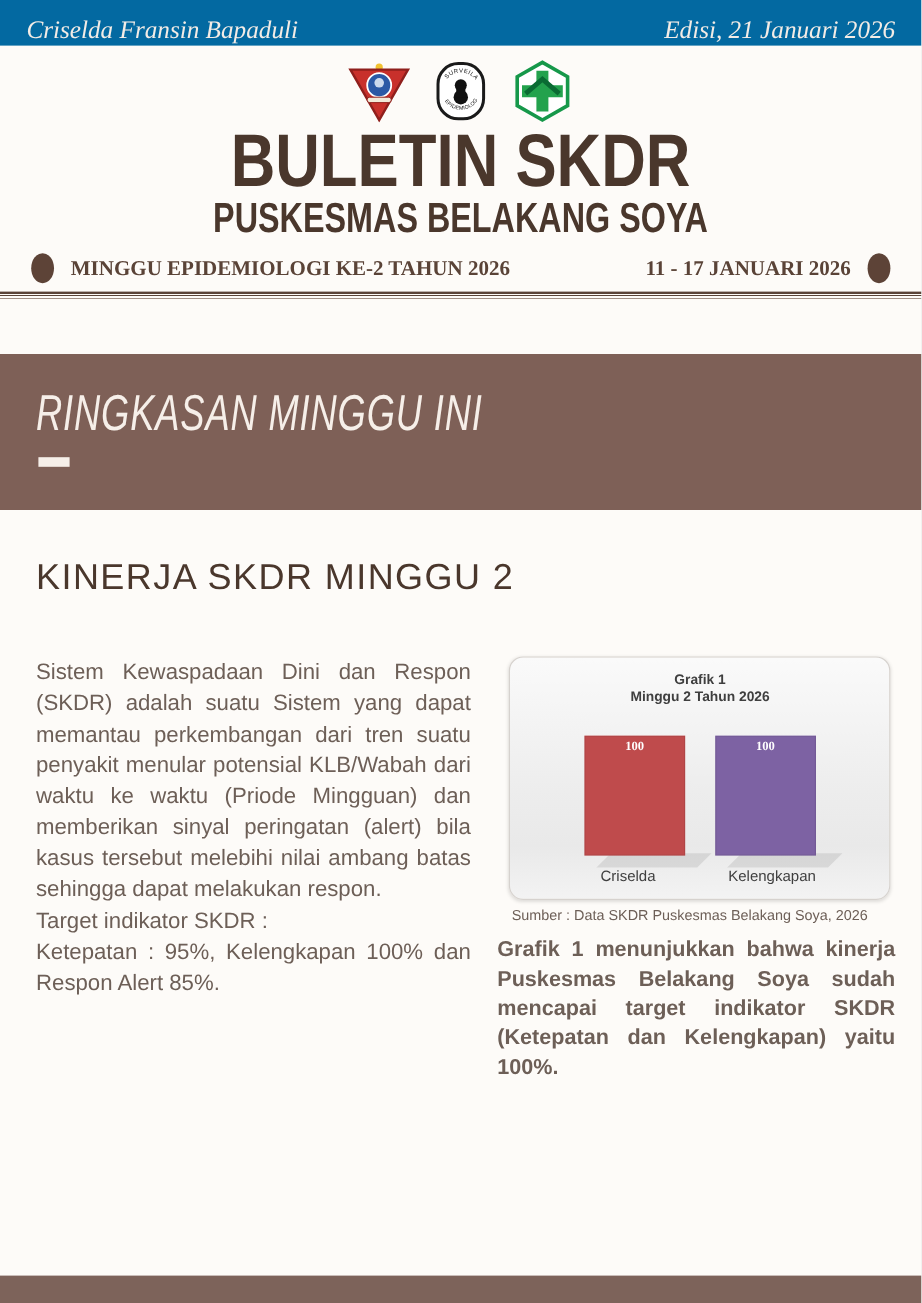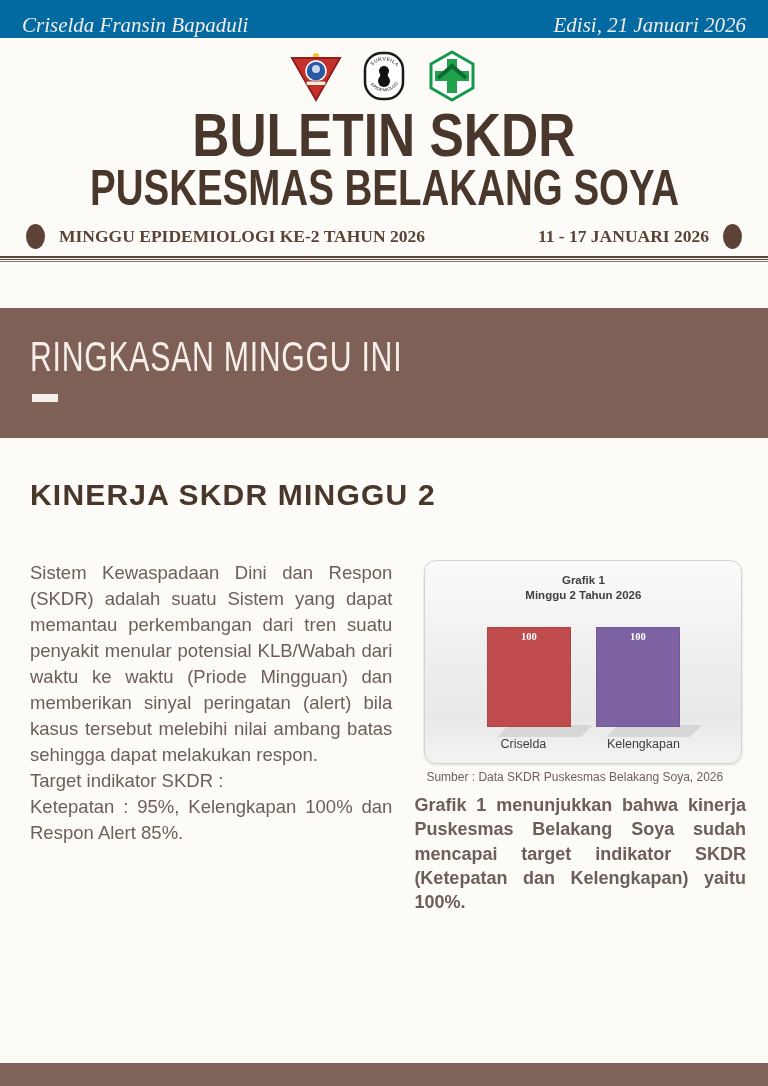--- a/index.html
+++ b/index.html
@@ -17,43 +17,43 @@
   }
   
   .logos { margin-top:10px; height:56px; display:flex; justify-content:center; align-items:center; gap:16px; }
   .logo { width:52px; height:52px; }
   .hdr { text-align:center; color:#4a372c; }
   .cond { display:inline-block; white-space:nowrap; transform-origin:50% 50%; }
   .t1 { font-size:62px; font-weight:700; line-height:0.92; margin-top:2px; }
   .t1 .cond { transform:scaleX(0.83); }
   .t2 { font-size:18px; font-weight:700; line-height:1; margin-top:1px; }
   .t2 .cond { transform:scaleX(0.78); }
-  .t3 { font-size:50px; font-weight:700; line-height:0.9; margin-top:3px; }
+  .t3 { font-size:35px; font-weight:700; line-height:0.9; margin-top:3px; }
   .t3 .cond { transform:scaleX(0.77); }
   
   .band {
     margin-top:13px; padding:0 26px; display:flex; justify-content:space-between; align-items:center;
     font-family:"Liberation Serif", serif; font-weight:700; font-size:17.5px; color:#5a4337;
   }
   .band-side { display:flex; align-items:center; gap:14px; }
   .dot { width:19px; height:25px; border-radius:50%; background:#5d4337; }
   .band-rule {
     margin-top:7px; height:6px;
     background:linear-gradient(to bottom,#5a4337 0 2px,#fdfbf8 2px 3px,#5a4337 3px 4px,#fdfbf8 4px 5px,#8a7468 5px 6px);
   }
   
-  .summary { margin-top:46px; background:#7e6057; color:#f6efe9; padding:28px 30px 16px 30px; }
+  .summary { margin-top:46px; background:#7e6057; color:#f6efe9; padding:28px 30px 16px 30px;font-style:italic; }
   .sum-title { font-size:42px; font-weight:400; letter-spacing:1px; line-height:1; }
   .sum-title .cond { transform:scaleX(0.72); transform-origin:left center; }
   .sum-dash { width:26px; height:8px; background:#f6efe9; margin:16px 0 20px 2px; }
   .sum-list { list-style:none; font-size:19px; line-height:1.42; text-align:justify; padding-right:4px; }
   .sum-list li { position:relative; padding-left:22px; margin-bottom:5px; }
   .sum-list li::before { content:''; position:absolute; left:7px; top:11px; width:5px; height:5px; border-radius:50%; background:#f6efe9; }
   
-  .kin-title { margin:42px 30px 0 30px; font-size:30px; font-weight:700; letter-spacing:1.2px; color:#4a372c; line-height:1; }
+  .kin-title { margin:42px 30px 0 30px; font-size:30px; font-weight:400; letter-spacing:1.2px; color:#4a372c; line-height:1; }
   .cols { display:flex; margin:50px 22px 0 30px; gap:20px; }
   .colL { width:378px; font-size:18.5px; line-height:1.405; text-align:justify; color:#6d5f57; }
   .colL p { text-align:justify; }
   .colR { width:348px; }
   
   .chart-card {
     width:318px; margin-left:12px; border:1px solid #d6d2ce; border-radius:12px;
     background:linear-gradient(180deg,#fafafa 0%,#ededed 55%,#e9e9e9 78%,#f3f3f3 100%);
     box-shadow:0 1px 3px rgba(0,0,0,.12); padding:12px 10px 8px 10px;
   }

